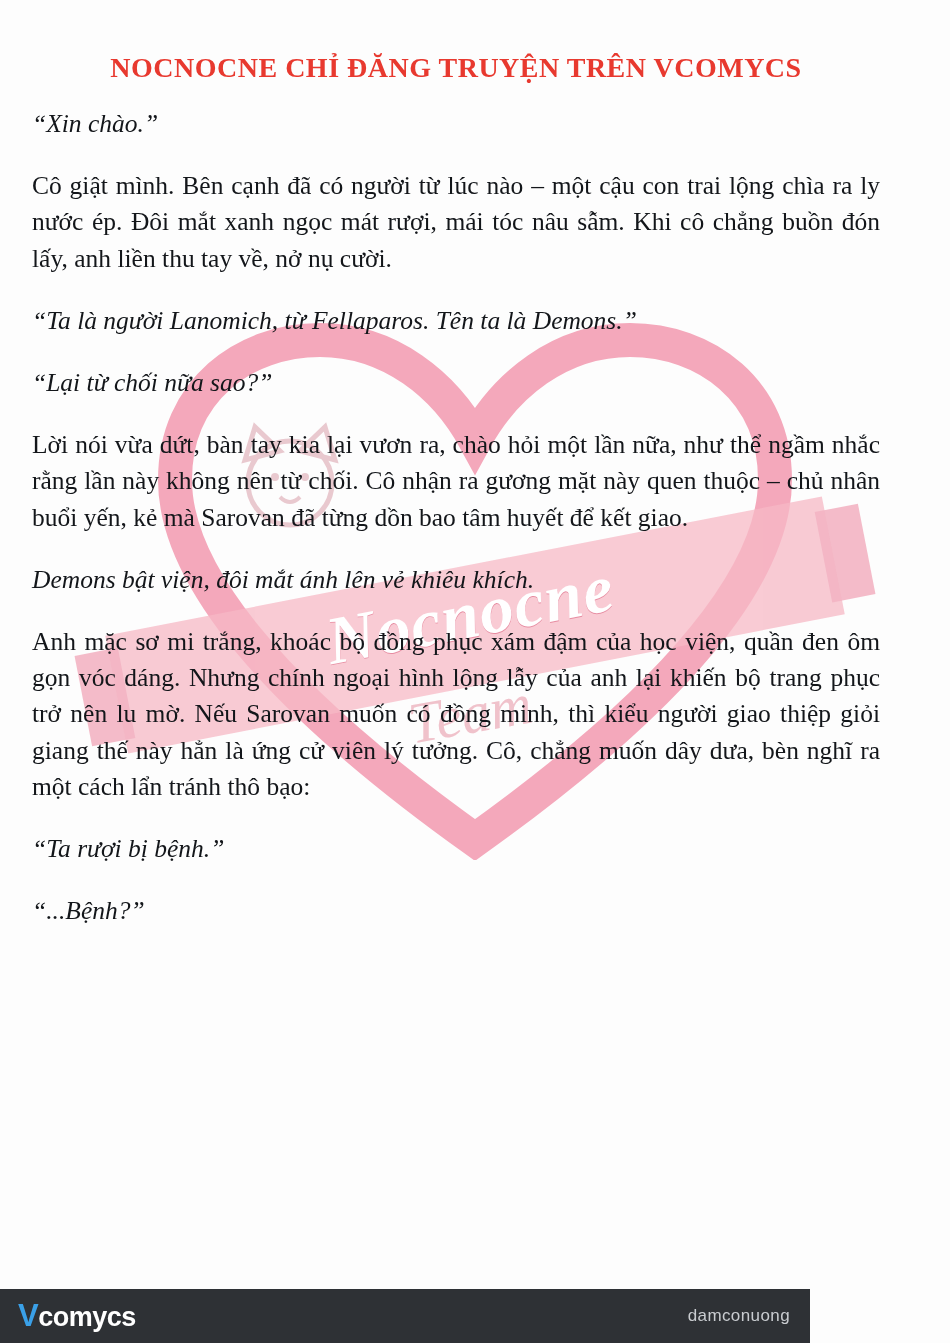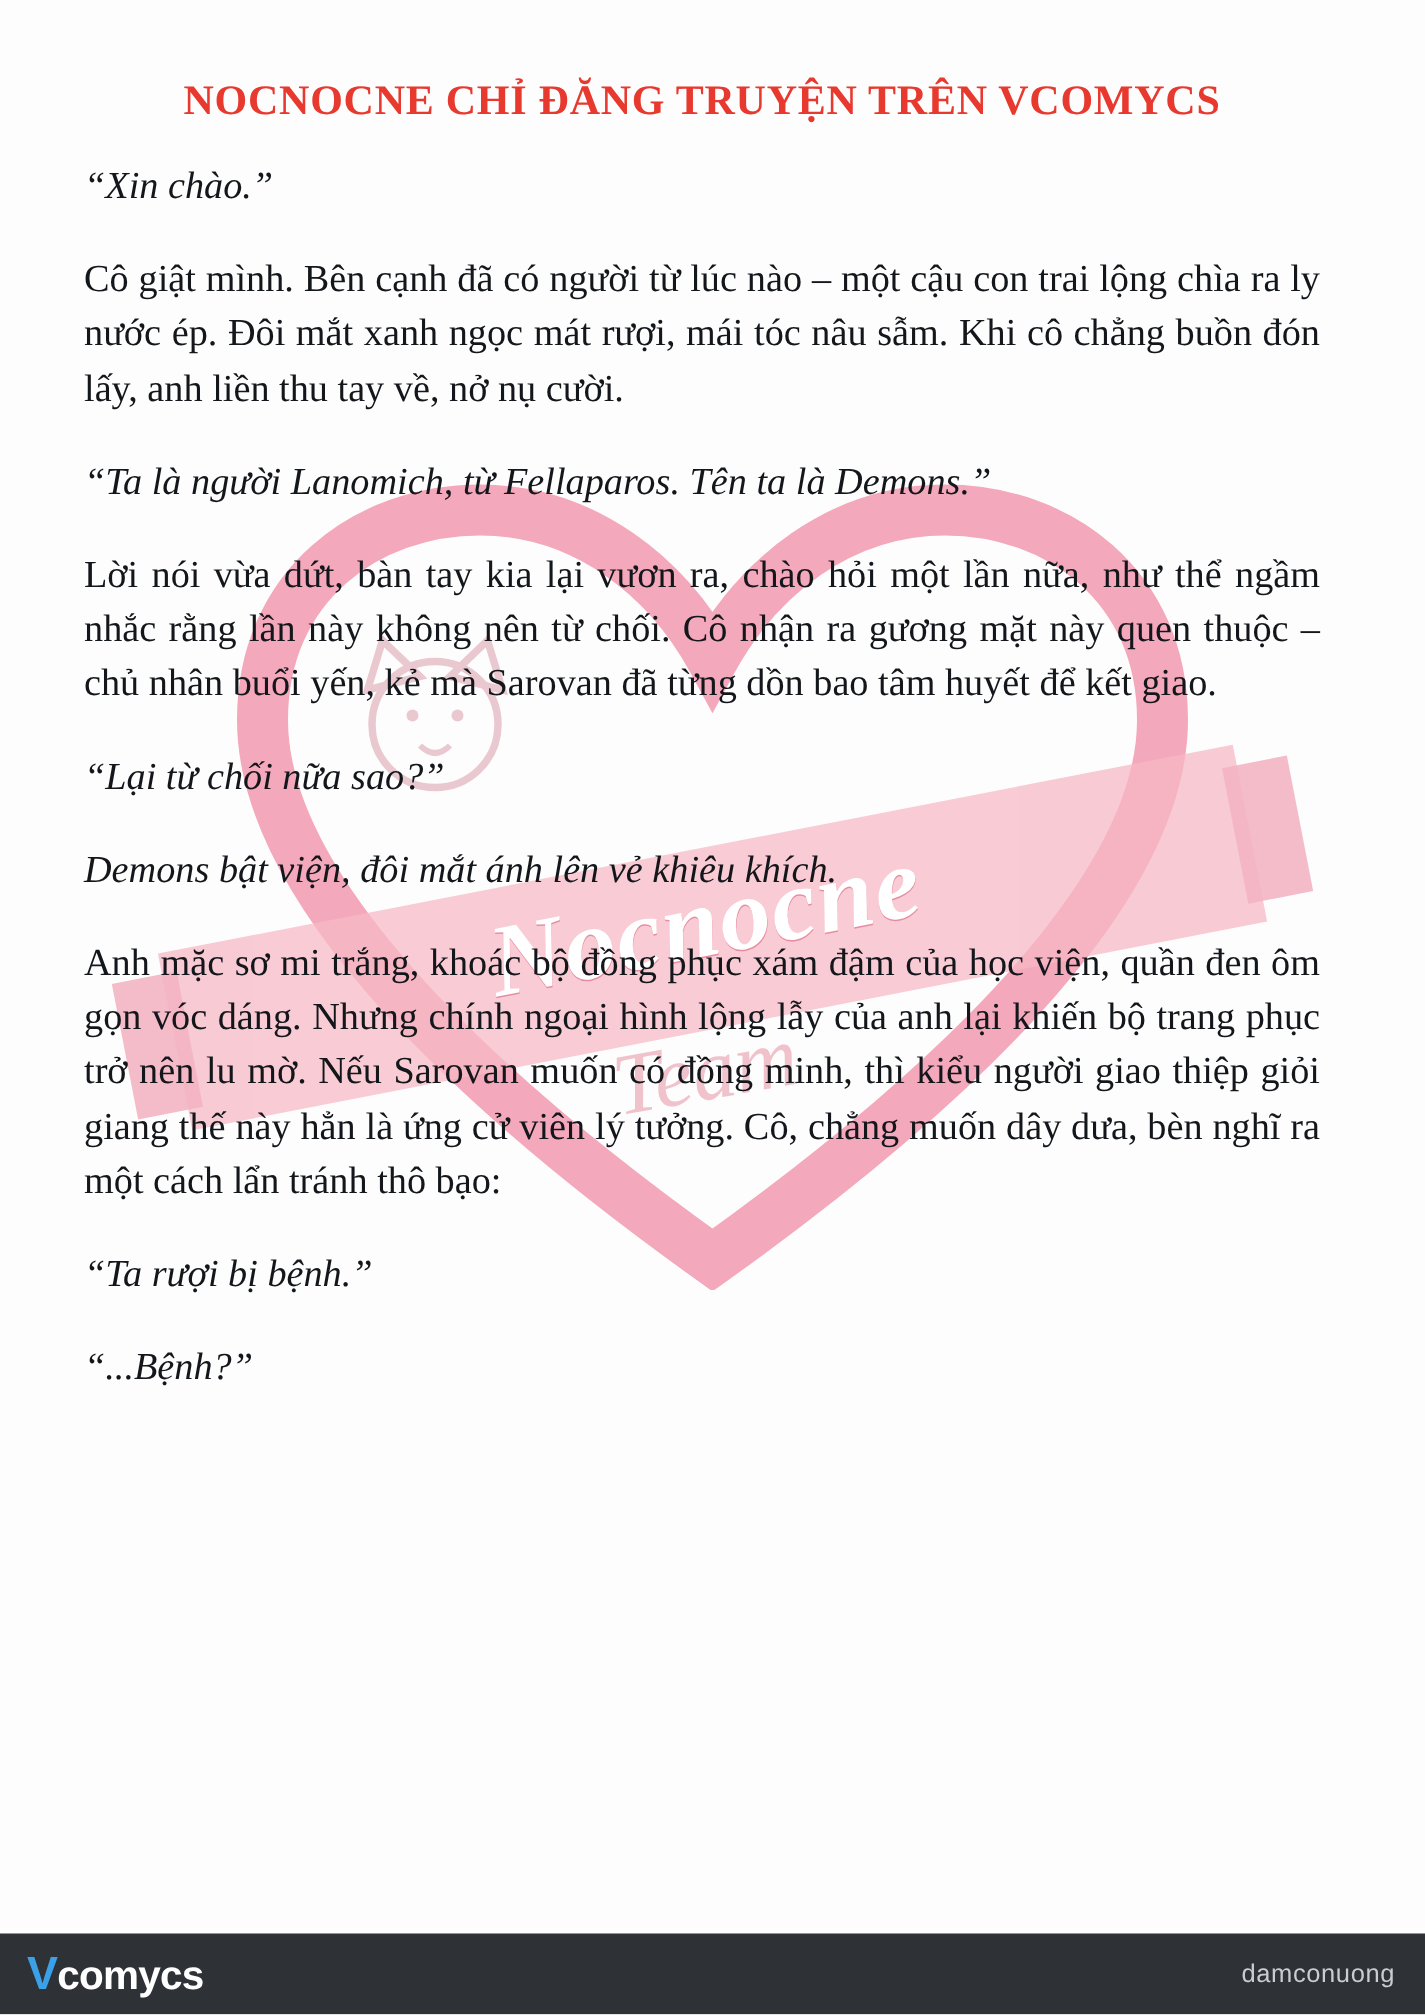--- a/index.html
+++ b/index.html
@@ -87,21 +87,21 @@
     top: 115px;
     width: 130px;
     height: 120px;
     opacity: .55;
   }
 
   
   .content {
     position: relative;
     z-index: 3;
-    padding: 46px 70px 0 56px;
+    padding: 46px 70px 0 32px;
   }
   .banner {
     text-align: center;
     color: #e8392f;
     font-family: "Liberation Serif", serif;
     font-weight: bold;
     font-size: 28px;
     letter-spacing: .5px;
     margin: 6px 0 22px 0;
     white-space: nowrap;
@@ -114,21 +114,21 @@
     text-align: justify;
     font-family: "Liberation Serif", serif;
   }
   p.para.nojust { text-align: left; font-style: italic; }
 
   
   .footer {
     position: absolute;
     left: 0;
     bottom: 0;
-    width: 950px;
+    width: 810px;
     height: 54px;
     background: #2e3135;
     z-index: 5;
   }
   .footer-logo {
     position: absolute;
     left: 18px;
     top: 9px;
     font-family: "Liberation Sans", sans-serif;
     font-size: 27px;
@@ -172,22 +172,22 @@
     <div class="wm-sub">Team</div>
   </div>
 
   <div class="content">
 
     <div class="banner">NOCNOCNE CHỈ ĐĂNG TRUYỆN TRÊN VCOMYCS</div>
 
     <p class="para nojust">“Xin chào.”</p>
     <p class="para">Cô giật mình. Bên cạnh đã có người từ lúc nào – một cậu con trai lộng chìa ra ly nước ép. Đôi mắt xanh ngọc mát rượi, mái tóc nâu sẫm. Khi cô chẳng buồn đón lấy, anh liền thu tay về, nở nụ cười.</p>
     <p class="para nojust">“Ta là người Lanomich, từ Fellaparos. Tên ta là Demons.”</p>
+    <p class="para nojust">“Lại từ chối nữa sao?”</p>
     <p class="para">Lời nói vừa dứt, bàn tay kia lại vươn ra, chào hỏi một lần nữa, như thể ngầm nhắc rằng lần này không nên từ chối. Cô nhận ra gương mặt này quen thuộc – chủ nhân buổi yến, kẻ mà Sarovan đã từng dồn bao tâm huyết để kết giao.</p>
-    <p class="para nojust">“Lại từ chối nữa sao?”</p>
     <p class="para nojust">Demons bật viện, đôi mắt ánh lên vẻ khiêu khích.</p>
     <p class="para">Anh mặc sơ mi trắng, khoác bộ đồng phục xám đậm của học viện, quần đen ôm gọn vóc dáng. Nhưng chính ngoại hình lộng lẫy của anh lại khiến bộ trang phục trở nên lu mờ. Nếu Sarovan muốn có đồng minh, thì kiểu người giao thiệp giỏi giang thế này hẳn là ứng cử viên lý tưởng. Cô, chẳng muốn dây dưa, bèn nghĩ ra một cách lẩn tránh thô bạo:</p>
     <p class="para nojust">“Ta rượi bị bệnh.”</p>
     <p class="para nojust">“...Bệnh?”</p>
 
   </div>
 
   <div class="footer">
     <div class="footer-logo"><span class="v">V</span><span>comycs</span></div>
     <div class="footer-right">damconuong</div>

